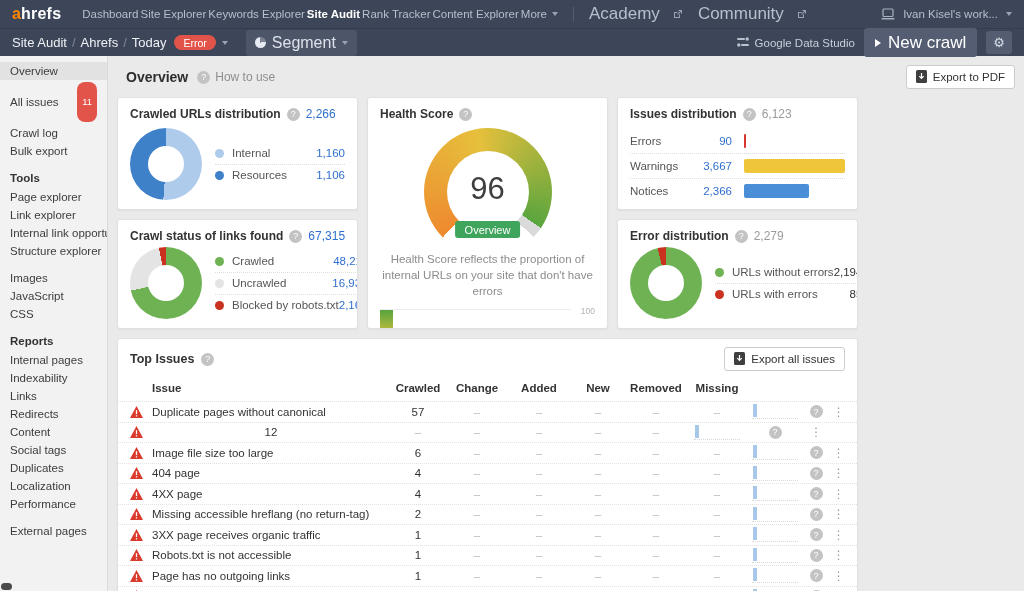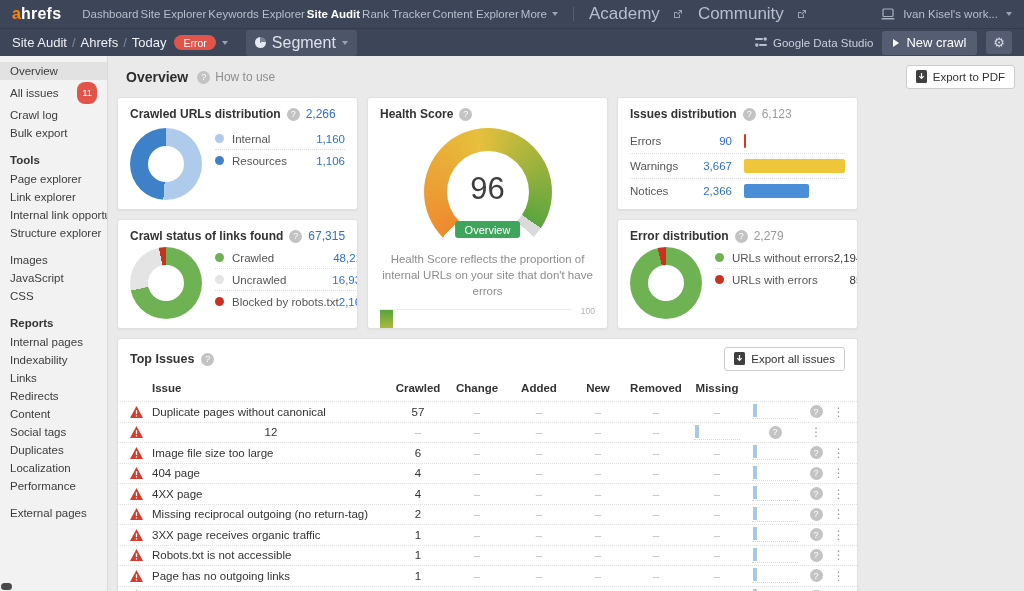--- a/index.html
+++ b/index.html
@@ -18,31 +18,31 @@
   
   .crawlbar{height:28px;background:#3d4658;border-top:1px solid #343c4c;display:flex;align-items:center;padding:0 12px}
   .crumb{color:#eef1f6;font-size:13px}
   .crumb-sep{color:#7f8899;font-size:13px;margin:0 5px}
   .err-pill{background:#e2544a;color:#fff;font-size:10.5px;border-radius:9px;padding:1.5px 9px;margin-left:8px;cursor:pointer}
   .pill-caret{margin-left:6px}
   .seg-btn{margin-left:18px;background:#4d5669;border-radius:3px;padding:4px 9px;display:flex;align-items:center;gap:6px;color:#dde1ea;font-size:16px;cursor:pointer}
   .pie-ico{width:11px;height:11px;border-radius:50%;background:conic-gradient(rgba(230,234,241,.3) 0 80deg,#e6eaf1 80deg 360deg)}
   .bar-right{margin-left:auto;display:flex;align-items:center;gap:9px}
   .gds{display:flex;align-items:center;gap:6px;color:#c9cfdb;font-size:11.5px;cursor:pointer}
-  .crawl-btn{background:#545d72;border-radius:3px;padding:4.5px 11px;display:flex;align-items:center;gap:7px;color:#fff;font-size:13px;cursor:pointer}
+  .crawl-btn{background:#545d72;border-radius:3px;padding:4.5px 11px;display:flex;align-items:center;gap:7px;color:#fff;font-size:17px;cursor:pointer}
   .play{width:0;height:0;border-top:4px solid transparent;border-bottom:4px solid transparent;border-left:6px solid #fff}
   .gear-btn{background:#545d72;border-radius:3px;padding:2px 7px;color:#d6dae3;font-size:13px;cursor:pointer;line-height:19px}
   
   .bodywrap{display:flex;height:535px}
   .sidebar{width:108px;background:#f2f2f2;border-right:1px solid #dadada;padding-top:6px;font-size:11.5px;overflow:hidden;flex-shrink:0}
   .sgroup{margin-bottom:9px}
   .side-item{padding:2px 10px;color:#3c3c3c;display:flex;justify-content:space-between;align-items:center;white-space:nowrap;cursor:pointer;line-height:14px}
   .side-item.active{background:#e2e2e2}
   .side-header{padding:2px 10px;font-weight:700;color:#333;line-height:15px}
-  .cnt-badge{background:#e2544a;color:#fff;font-size:9.5px;border-radius:8px;padding:6px 5px;line-height:10px}
+  .cnt-badge{background:#e2544a;color:#fff;font-size:9.5px;border-radius:8px;padding:15px 5px;line-height:10px}
   .scroll-thumb{position:absolute;left:1px;bottom:1px;width:11px;height:7px;border-radius:4px;background:#4a4a4a}
   
   .main{flex:1;padding:0 8px 0 9px;overflow:hidden;position:relative}
   .main-header{display:flex;align-items:center;padding:9px 1px 8px 9px}
   .page-title{font-size:14px;font-weight:700;color:#2d2d2d}
   .how{margin-left:9px;display:flex;align-items:center;gap:5px;color:#8e8e8e;font-size:12px;cursor:pointer}
   .help{width:13px;height:13px;border-radius:50%;background:#c3c3c3;color:#fff;font-size:9px;display:inline-flex;align-items:center;justify-content:center;flex-shrink:0}
   .help::before{content:"?"}
   .btn-light{margin-left:auto;background:#fff;border:1px solid #ccc;border-radius:3px;padding:3.5px 9px;font-size:11.5px;color:#333;display:flex;align-items:center;gap:6px;cursor:pointer}
   
@@ -50,21 +50,21 @@
   .card{background:#fff;border:1px solid #e1e1e1;border-radius:3px;box-shadow:0 1px 2px rgba(0,0,0,.05);padding:9px 12px;overflow:hidden}
   .card-crawled{grid-column:1;grid-row:1}
   .card-health{grid-column:2;grid-row:1/3}
   .card-issues{grid-column:3;grid-row:1}
   .card-crawlstatus{grid-column:1;grid-row:2}
   .card-error{grid-column:3;grid-row:2}
   .ct-row{display:flex;align-items:center;gap:6px;font-size:12px}
   .ct{font-weight:700;color:#333;white-space:nowrap}
   .ctotal{color:#2f6fce;cursor:pointer}
   .ctotal.muted{color:#9b9b9b;cursor:default}
-  .donut-row{display:flex;margin-top:7px;gap:13px}
+  .donut-row{display:flex;align-items:center;margin-top:7px;gap:13px}
   .donut{width:72px;height:72px;border-radius:50%;position:relative;flex-shrink:0}
   .donut::after{content:"";position:absolute;inset:18px;background:#fff;border-radius:50%}
   .legend{flex:1}
   .legend-row{display:flex;align-items:center;padding:4.5px 0;font-size:11.5px;border-top:1px dotted #ddd}
   .legend-row:first-child{border-top:none}
   .dot{width:9px;height:9px;border-radius:50%;margin-right:8px;flex-shrink:0}
   .lg-label{color:#555;flex:1;white-space:nowrap}
   .lg-val{color:#2f6fce;cursor:pointer}
   .lg-val.plain{color:#333;cursor:default}
   
@@ -551,21 +551,21 @@
             <span class="dots"></span>
           </div>
           <div class="tgrid trow">
             <span class="w-icon">
               <svg width="13" height="12" viewBox="0 0 13 12">
                 <path d="M6.5 0 13 12H0z" fill="#d93a2b"></path>
                 <rect x="5.85" y="4.2" width="1.3" height="3.9" fill="#fff"></rect>
                 <rect x="5.85" y="9.2" width="1.3" height="1.3" fill="#fff"></rect>
               </svg>
             </span>
-            <span class="t-name">Missing reciprocal outgoing (no return-tag)</span>
+            <span class="t-name">Missing accessible hreflang (no return-tag)</span>
             <span class="tc">2</span>
             <span class="t-dash">–</span>
             <span class="t-dash">–</span>
             <span class="t-dash">–</span>
             <span class="t-dash">–</span>
             <span class="t-dash">–</span>
             <span class="ind"></span>
             <span class="help" style="justify-self: center;"></span>
             <span class="dots"></span>
           </div>

